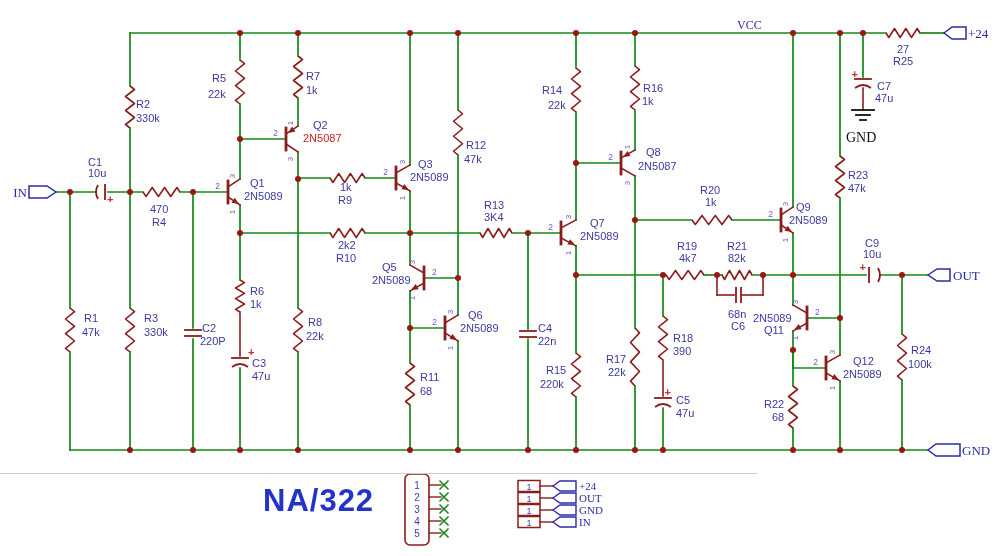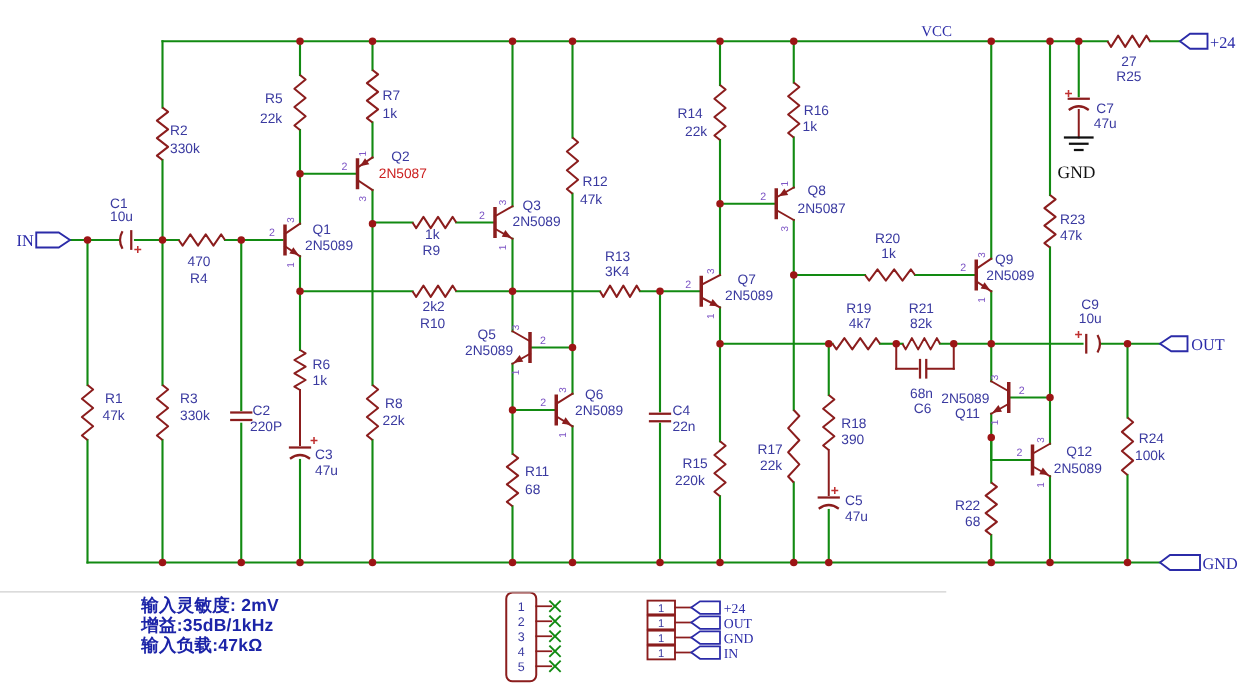--- a/index.html
+++ b/index.html
@@ -510,18 +510,14 @@
         <g>
           <rect x="518" y="516.5" width="22" height="11" fill="none" stroke="#8b1d1d" stroke-width="1.5"></rect>
           <text x="529" y="525.5" fill="#3a3aa0" font-size="9" text-anchor="middle" font-family="&quot;Liberation Sans&quot;,sans-serif">1</text>
           <line x1="540" y1="522" x2="553" y2="522" stroke="#8b1d1d" stroke-width="1.4" stroke-linecap="square"></line>
           <polygon points="553,522 560,517 576,517 576,527 560,527" fill="#ffffff" stroke="#2b2ba8" stroke-width="1.4"></polygon>
           <text x="579" y="526" fill="#2b2ba8" font-size="11" text-anchor="start" font-family="&quot;Liberation Serif&quot;,serif">IN</text>
         </g>
       </svg>
   </div>
   <div class="sheetline"></div>
-  <div class="cn-block">
-    <div>输入灵敏度: 2mV</div>
-    <div>增益:35dB/1kHz</div>
-    <div>输入负载:47kΩ</div>
-  </div>
+  <div class="model">NA/322</div>
 </div>
 
 </body></html>

